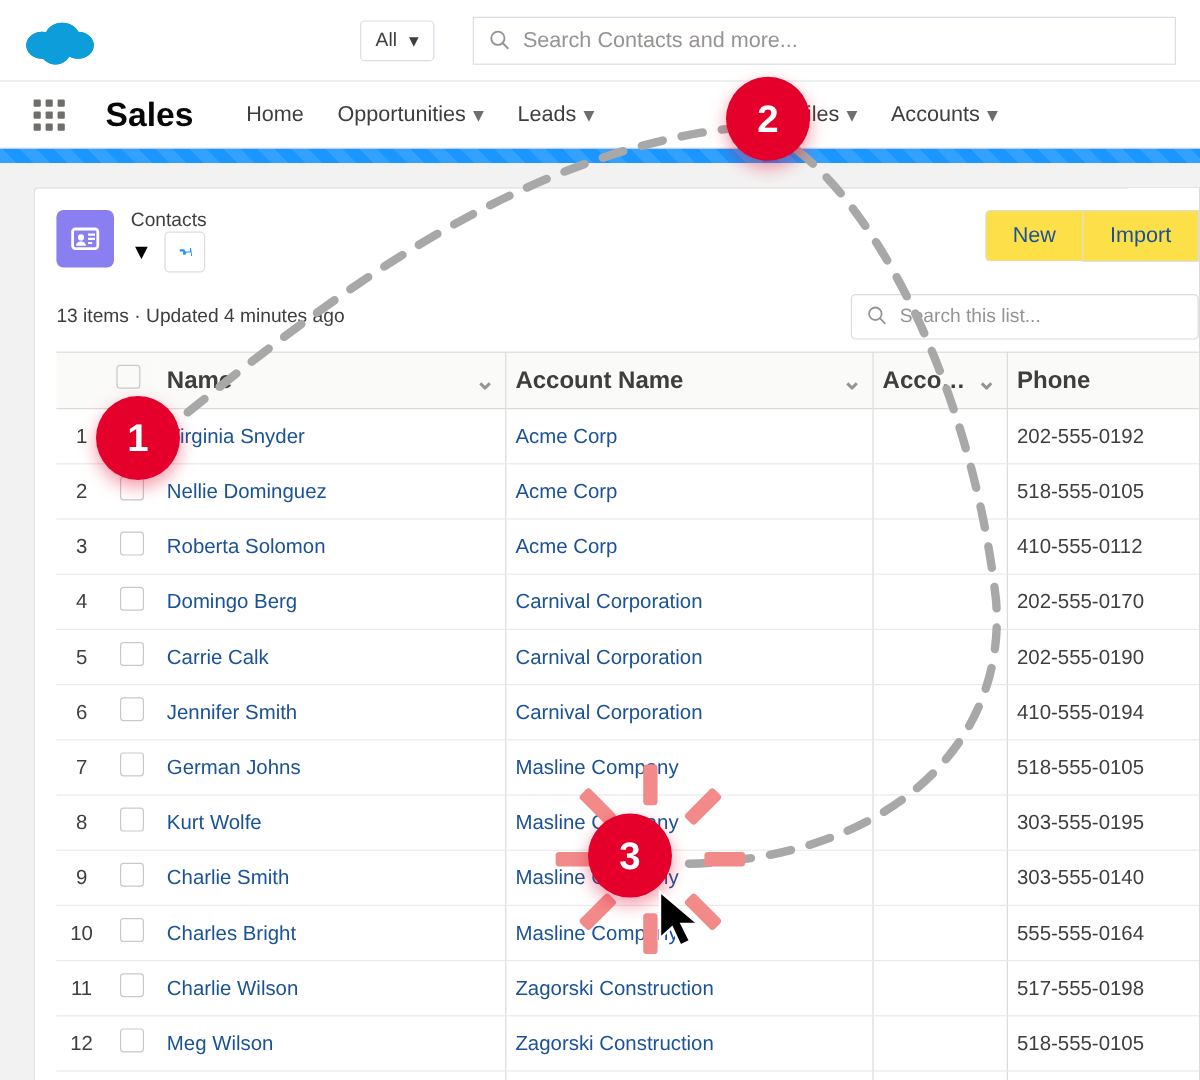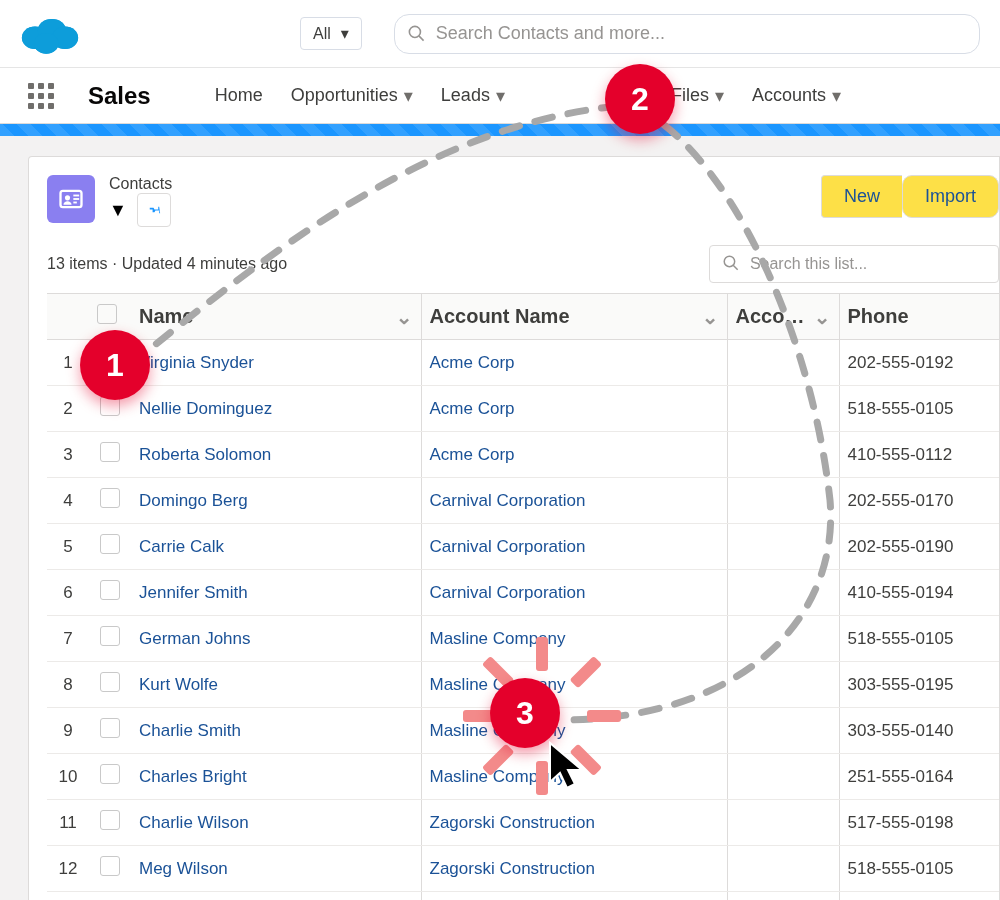--- a/index.html
+++ b/index.html
@@ -3,29 +3,29 @@
 <meta charset="utf-8">
 <style>
   * { box-sizing: border-box; margin: 0; padding: 0; }
   body { font-family: -apple-system, BlinkMacSystemFont, "Segoe UI", Arial, sans-serif; background: #fff; width: 1000px; height: 900px; overflow: hidden; position: relative; }
 
   
   .topbar { display: flex; align-items: center; height: 68px; padding: 0 20px; gap: 20px; border-bottom: 1px solid #e5e5e5; }
   .logo { width: 60px; height: 42px; display: flex; align-items: center; }
   .logo svg { filter: drop-shadow(0 0 0 #0d9dda); }
   .all-select { display: flex; align-items: center; border: 1px solid #d8dde6; border-radius: 4px; padding: 6px 12px; gap: 10px; color: #3e3e3c; cursor: pointer; margin-left: 200px; }
-  .searchbar { flex: 1; display: flex; align-items: center; border: 1px solid #d8dde6; border-radius: 15px; padding: 0 12px; height: 40px; gap: 10px; color: #706e6b; margin-left: 12px; }
+  .searchbar { flex: 1; display: flex; align-items: center; border: 1px solid #d8dde6; border-radius: 0; padding: 0 12px; height: 40px; gap: 10px; color: #706e6b; margin-left: 12px; }
   .searchbar input { border: none; outline: none; font-size: 18px; width: 100%; color: #3e3e3c; }
   .searchbar input::placeholder { color: #969492; }
 
   
   .navbar { display: flex; align-items: center; height: 56px; padding: 0 28px; gap: 28px; border-bottom: 1px solid #dddbda; }
   .waffle { display: grid; grid-template-columns: repeat(3, 6px); grid-template-rows: repeat(3, 6px); gap: 4px; cursor: pointer; }
   .waffle span { width: 6px; height: 6px; background: #706e6b; border-radius: 1px; }
-  .appname { font-size: 24px; font-weight: 700; color: #080707; margin-left: 6px; margin-right: 36px; }
+  .appname { font-size: 28px; font-weight: 700; color: #080707; margin-left: 6px; margin-right: 16px; }
   .nav-item { display: flex; align-items: center; gap: 6px; font-size: 18px; color: #3e3e3c; cursor: pointer; white-space: nowrap; }
   .nav-item .chev { color: #706e6b; }
 
   
   .contextbar { background: #1b96ff; height: 12px; position: relative; }
   .contextbar::before { content:''; position:absolute; inset:0; background: repeating-linear-gradient(45deg, rgba(255,255,255,0.1) 0 10px, transparent 10px 20px); }
 
   
   .page { background: #f3f2f2; padding: 20px 0 0 28px; position: relative; }
   .page-inner { background: #fff; border: 1px solid #dddbda; border-bottom: none; border-radius: 4px 0 0 0; padding: 18px 0 0 18px; }
@@ -34,21 +34,21 @@
   .obj-icon svg { width: 28px; height: 28px; }
   .ph-titles { flex: 1; }
   .ph-obj { font-size: 16px; color: #3e3e3c; }
   .ph-view { display:flex; align-items:center; gap:10px; }
   .ph-viewname { font-size: 24px; font-weight: 700; color: #080707; }
   .ph-viewname-chev { font-size: 18px; cursor:pointer; }
   .pin-btn { width: 34px; height: 34px; border:1px solid #dddbda; border-radius:4px; display:flex; align-items:center; justify-content:center; cursor:pointer; color:#1b96ff; background:#fff; }
   .ph-actions { display:flex; gap:0; margin-left:auto; margin-right: 0; }
   .ph-actions .btn { border:1px solid #dddbda; padding: 10px 22px; font-size:18px; color:#1b5297; background:#fde047; cursor:pointer; }
   .ph-actions .btn:first-child { border-radius: 4px 0 0 4px; border-right: none; }
-  .ph-actions .btn:last-child { border-radius: 10px; }
+  .ph-actions .btn:last-child { border-radius: 0; }
 
   .ph-row2 { display:flex; align-items:center; margin-top: 18px; padding-bottom: 10px; }
   .meta { font-size: 16px; color: #3e3e3c; }
   .list-search { margin-left:auto; display:flex; align-items:center; border:1px solid #dddbda; border-radius:4px; padding:8px 12px; gap:10px; width: 290px; }
   .list-search input { border:none; outline:none; font-size:16px; width:100%; }
   .list-search input::placeholder { color:#969492; }
 
   
   .table { width: 100%; border-collapse: collapse; }
   .table thead th { background:#fafaf9; border-top:1px solid #dddbda; border-bottom:1px solid #dddbda; text-align:left; padding: 10px 8px; font-size:20px; font-weight:700; color:#3e3e3c; }
@@ -285,21 +285,21 @@
             <td class="col-acct"><span class="link">Masline Company</span></td>
             <td class="col-acco"></td>
             <td class="col-phone">303-555-0140</td>
           </tr>
           <tr>
             <td class="col-idx">10</td>
             <td class="col-chk"><span class="chk"></span></td>
             <td class="col-name"><span class="link">Charles Bright</span></td>
             <td class="col-acct"><span class="link">Masline Company</span></td>
             <td class="col-acco"></td>
-            <td class="col-phone">251-555-0164</td>
+            <td class="col-phone">555-555-0164</td>
           </tr>
           <tr>
             <td class="col-idx">11</td>
             <td class="col-chk"><span class="chk"></span></td>
             <td class="col-name"><span class="link">Charlie Wilson</span></td>
             <td class="col-acct"><span class="link">Zagorski Construction</span></td>
             <td class="col-acco"></td>
             <td class="col-phone">517-555-0198</td>
           </tr>
           <tr>

